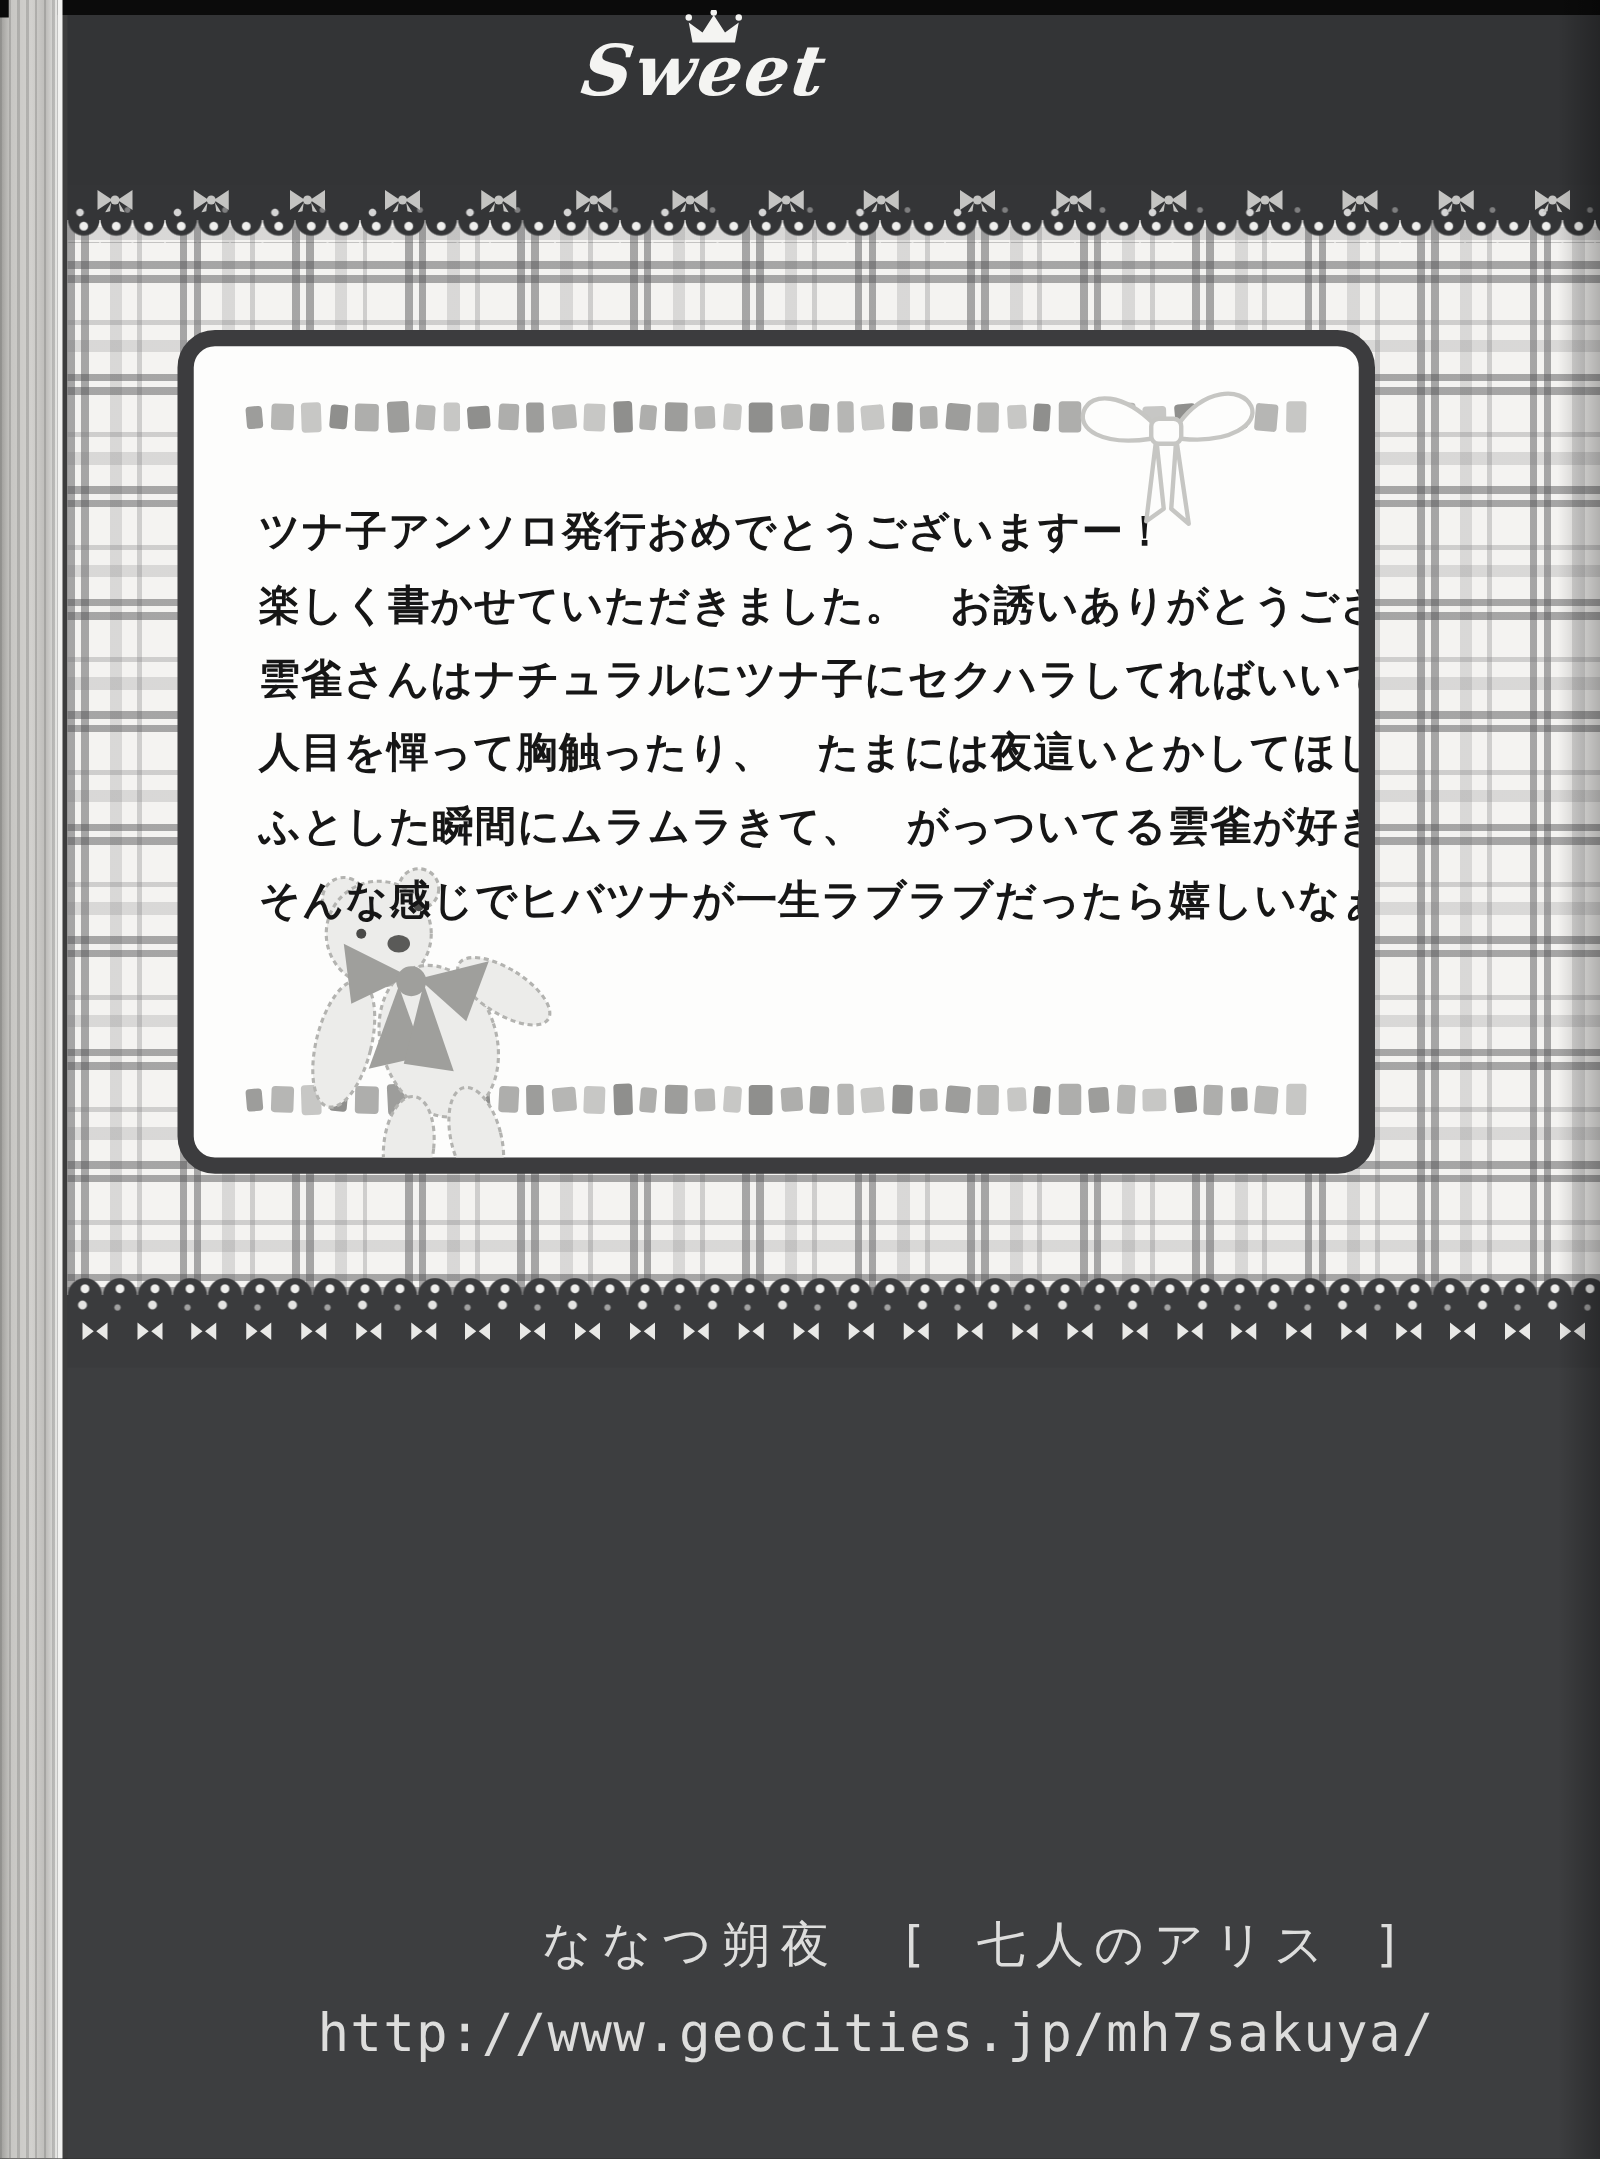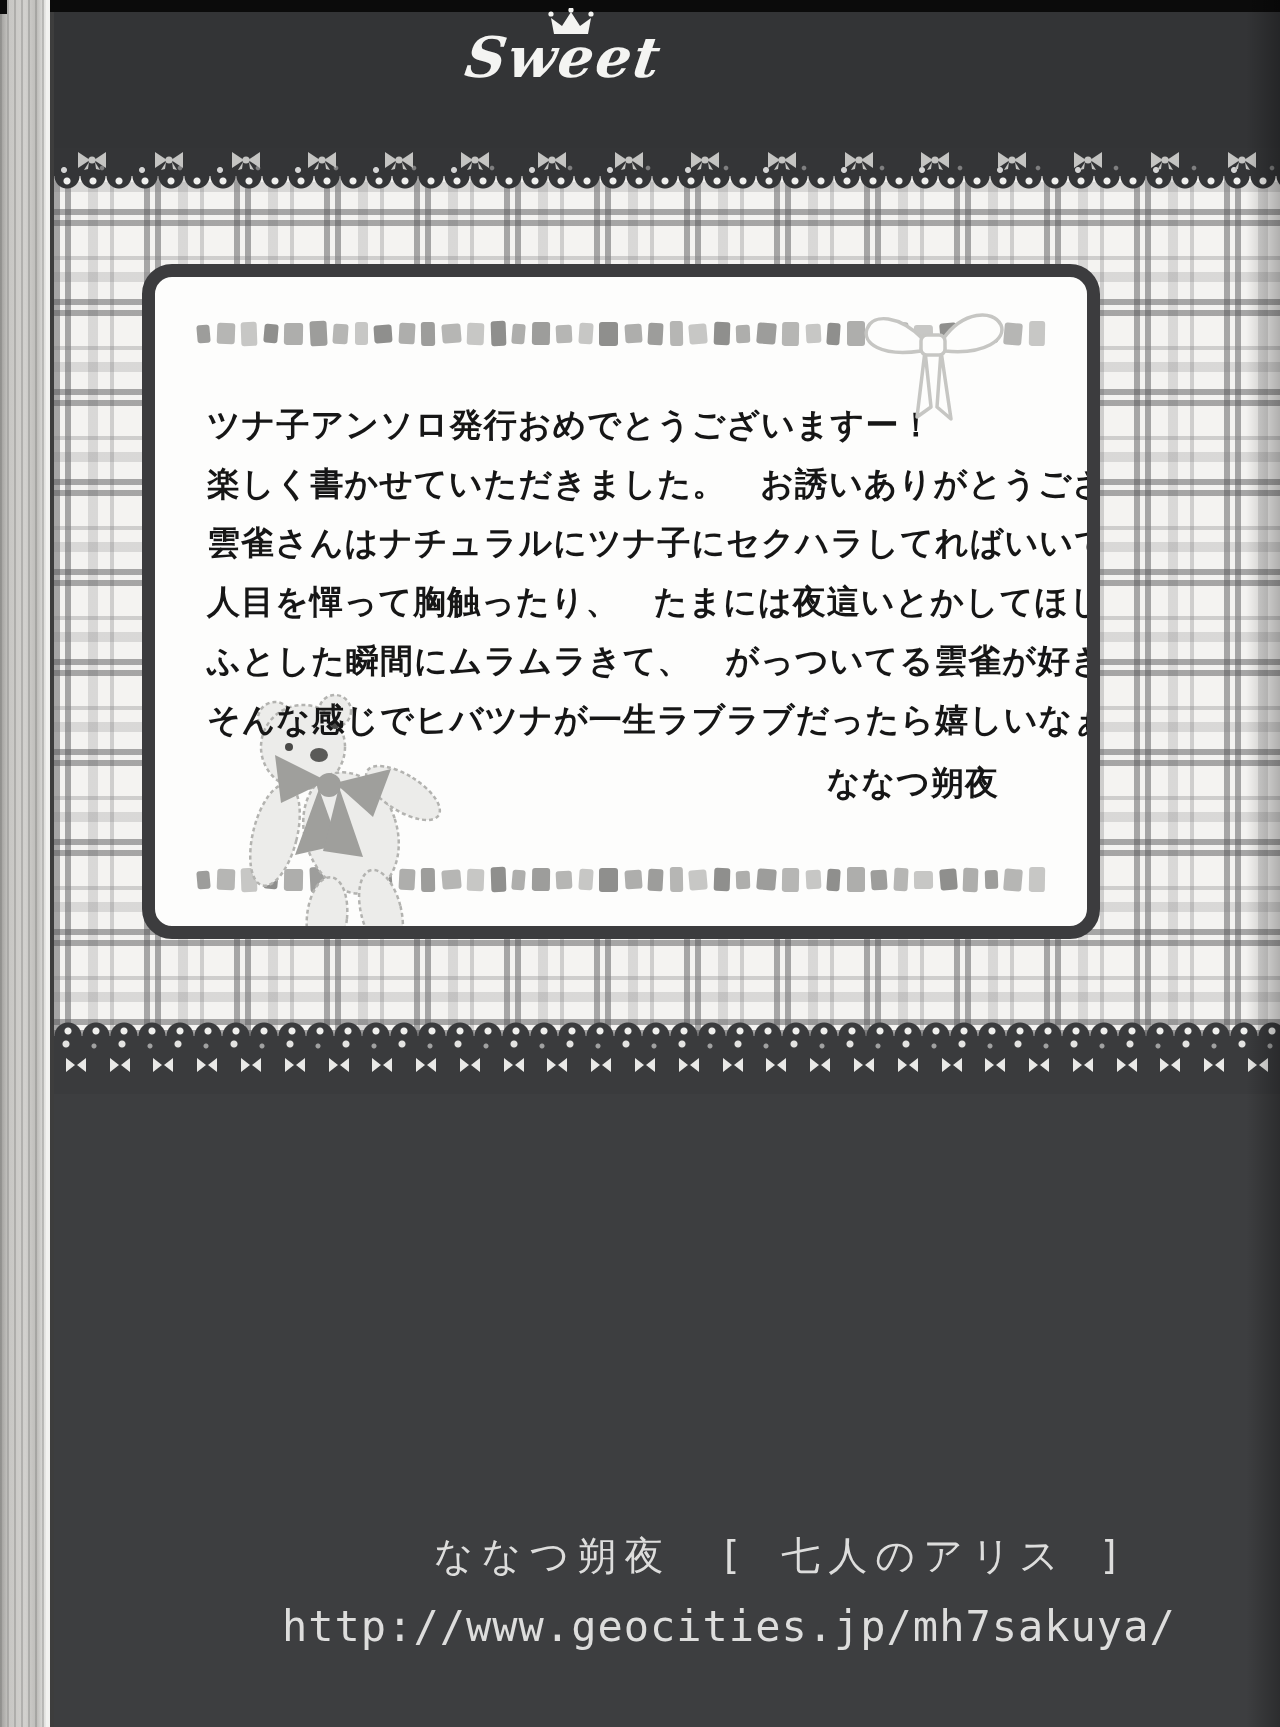--- a/index.html
+++ b/index.html
@@ -116,21 +116,21 @@
   .bowtie::after{ right:0; border-right:9px solid #e9e9e7; }
 
   
   .bottom{ position:relative; height:633px; background:#3d3e40; }
   .footer{ position:absolute; left:0; right:0; bottom:68px; color:#dddddc; }
   .footer-credit{
     position:absolute; right:150px; bottom:76px; white-space:nowrap;
     font-family:"DejaVu Sans Mono", monospace; font-size:39px; letter-spacing:8px; font-weight:400;
   }
   .footer-url{
-    position:absolute; left:228px; bottom:8px; white-space:nowrap;
+    position:absolute; left:200px; bottom:8px; white-space:nowrap;
     font-family:"DejaVu Sans Mono", monospace; font-size:42px; letter-spacing:1px; font-weight:400;
   }
   .right-shade{
     position:absolute; top:0; right:0; width:34px; height:100%; z-index:40;
     background:linear-gradient(to right, rgba(0,0,0,0), rgba(0,0,0,.28));
   }
 </style>
 </head>
 <body>
 
@@ -419,21 +419,20 @@
           </g>
         </svg>
 
         <div class="msg-text">
           <div>ツナ子アンソロ発行おめでとうございますー！</div>
           <div>楽しく書かせていただきました。　お誘いありがとうございます。</div>
           <div>雲雀さんはナチュラルにツナ子にセクハラしてればいいです。</div>
           <div>人目を憚って胸触ったり、　たまには夜這いとかしてほしい。</div>
           <div>ふとした瞬間にムラムラきて、　がっついてる雲雀が好きです。</div>
           <div>そんな感じでヒバツナが一生ラブラブだったら嬉しいなぁ。</div>
-          <div class="signature">ななつ朔夜</div>
         </div>
       </div>
 
     </div>
 
     <div class="lace-bottom">
       <div class="bowtie-row" id="bowtie-row">
           <span class="bowtie"></span>
           <span class="bowtie"></span>
           <span class="bowtie"></span>

